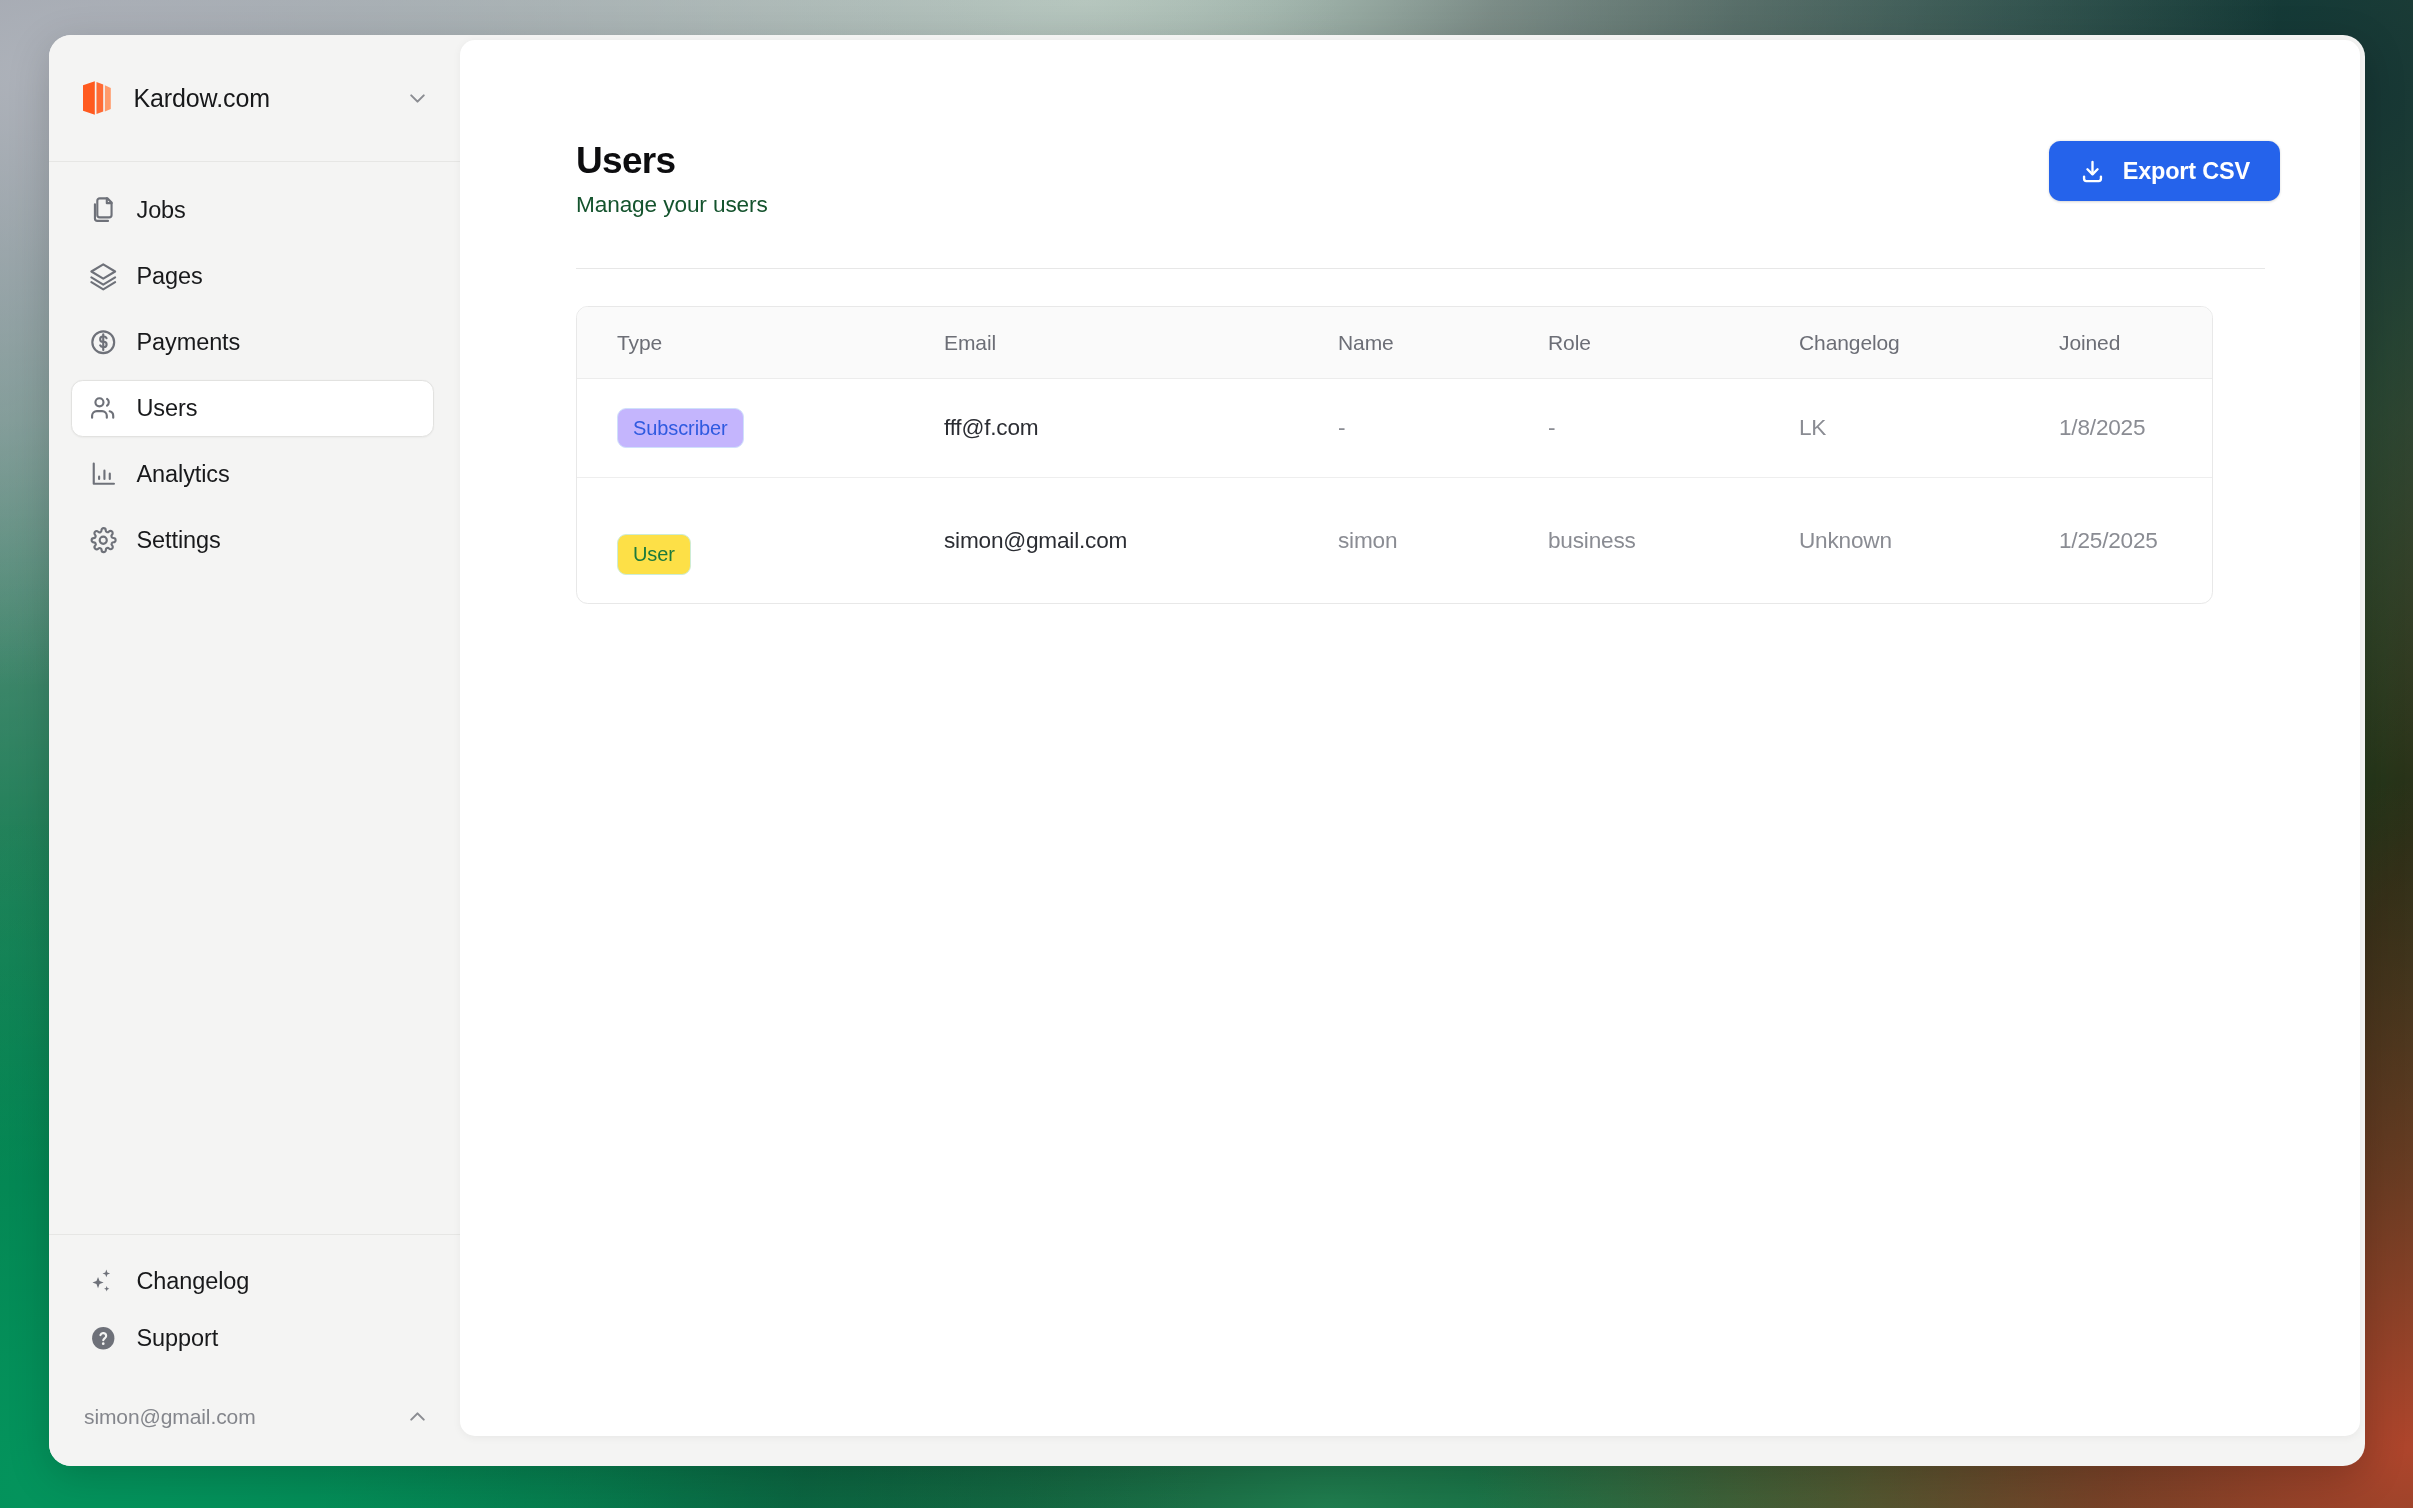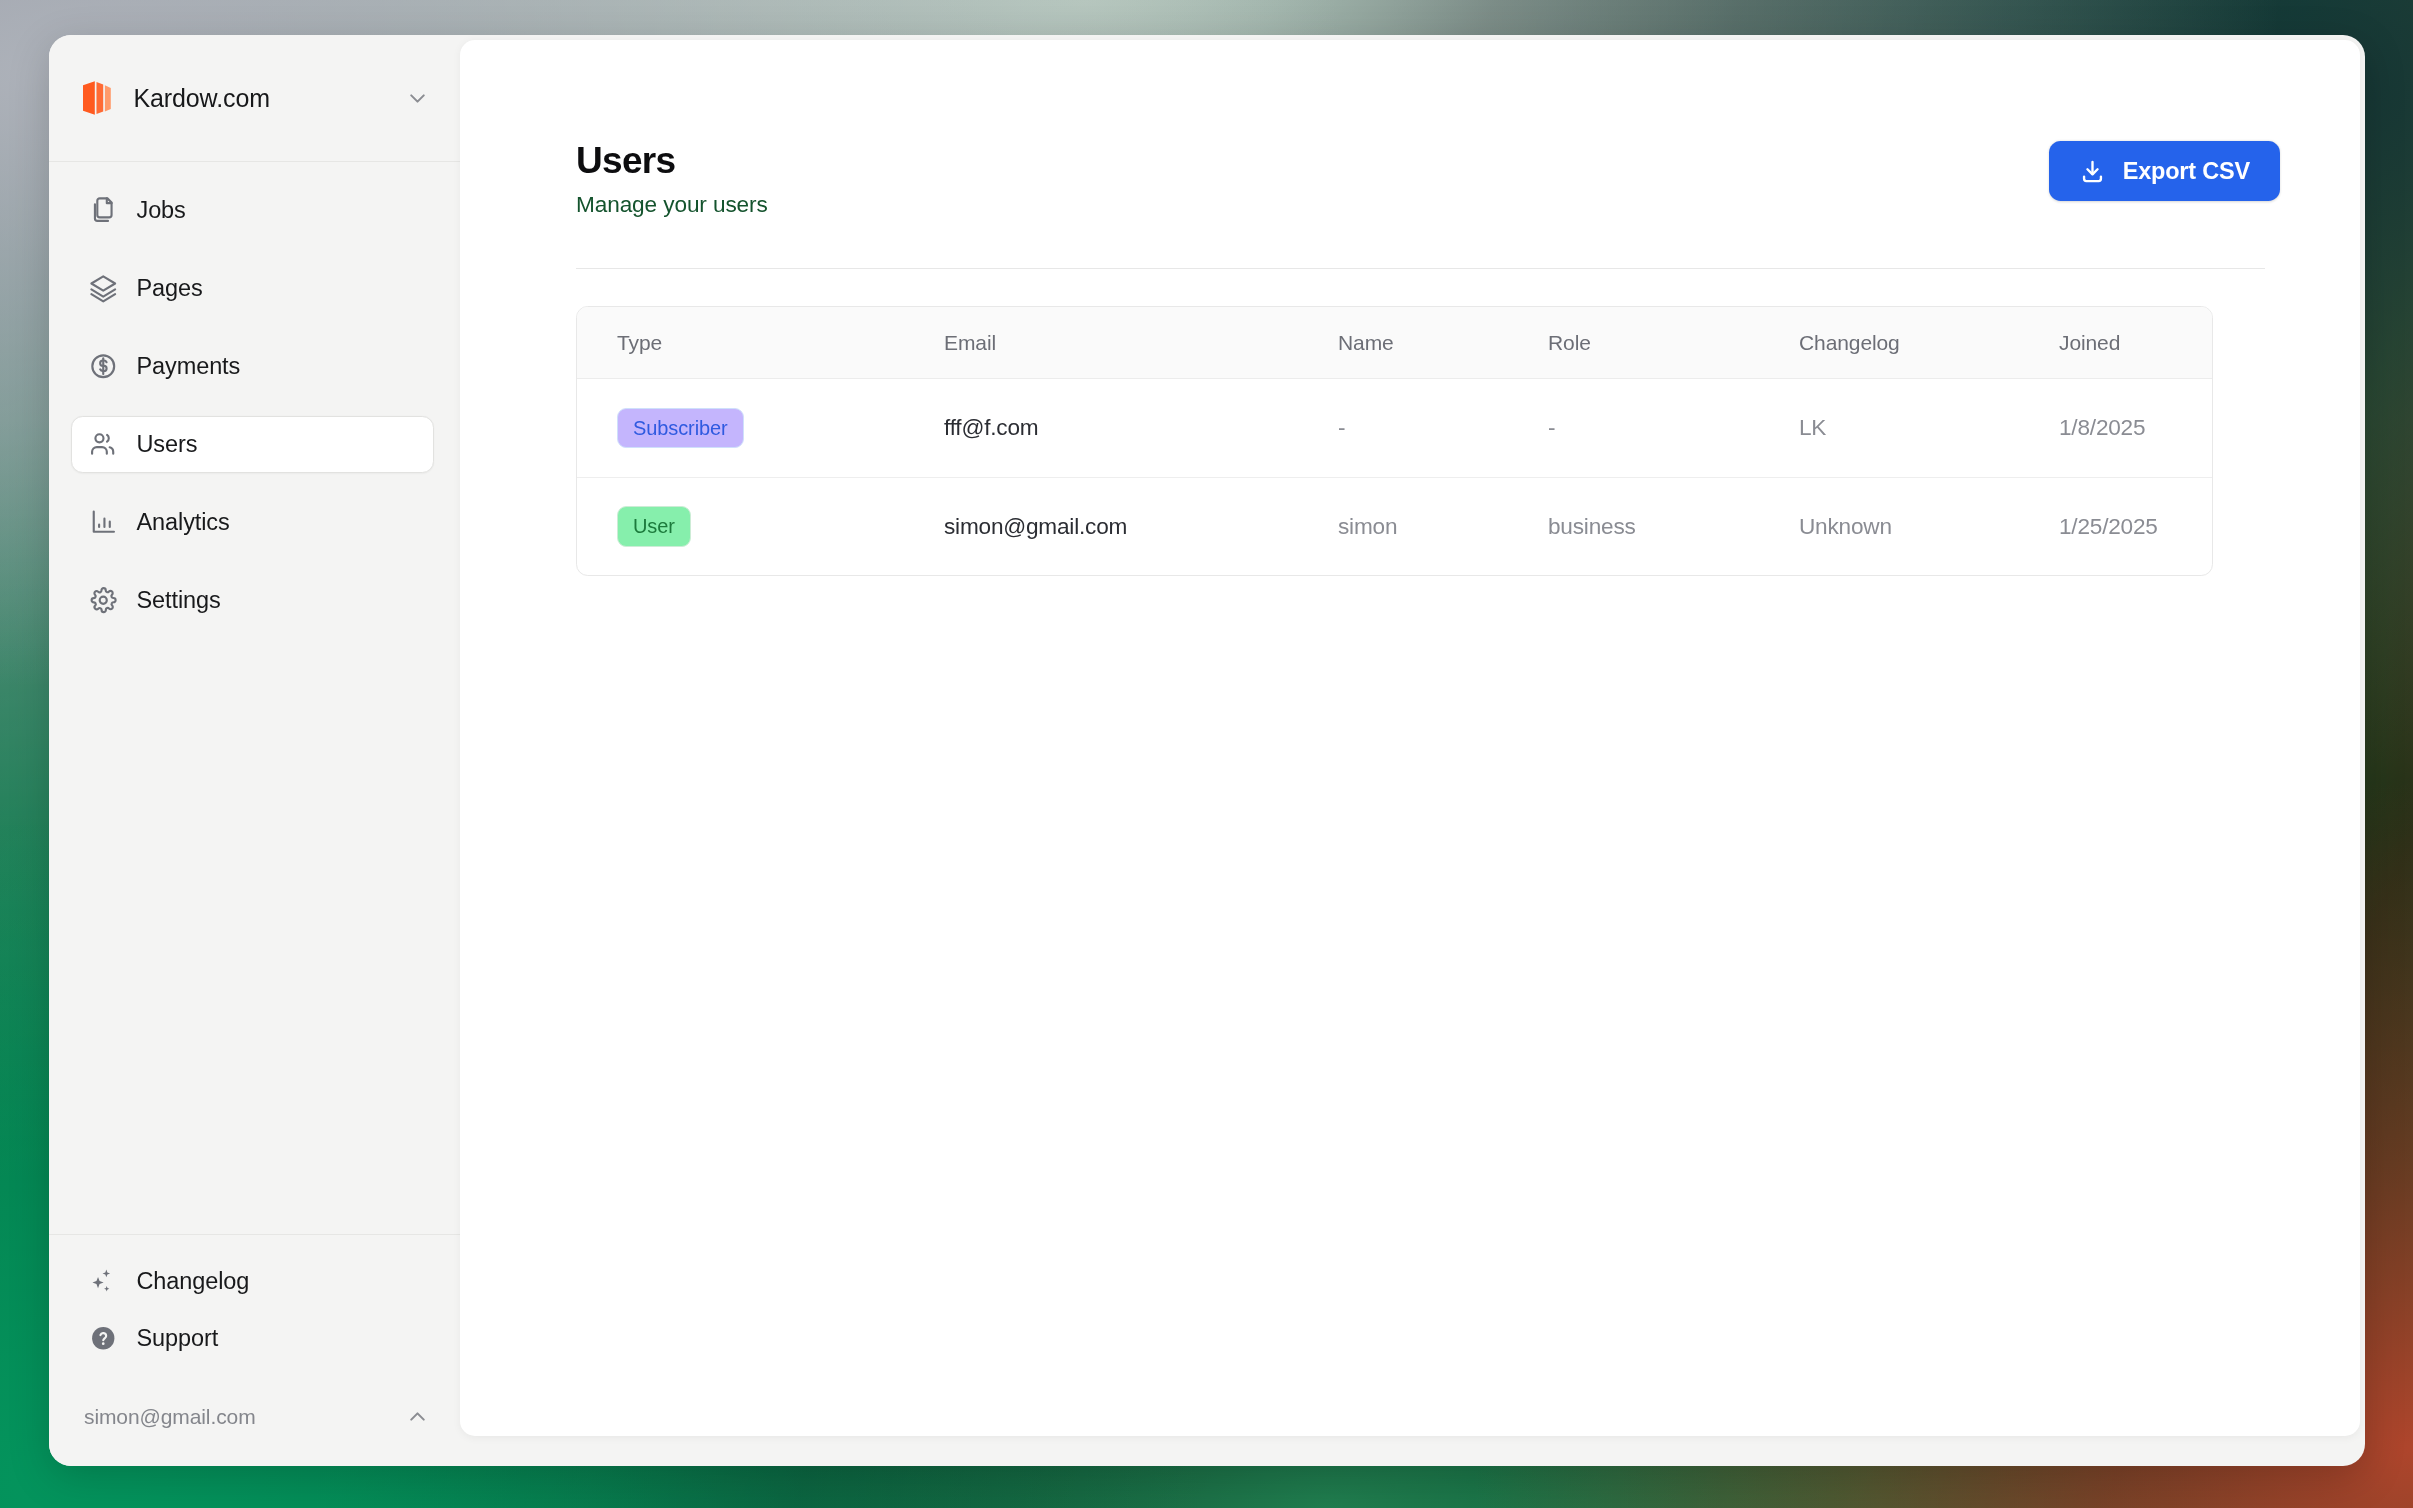--- a/index.html
+++ b/index.html
@@ -109,21 +109,21 @@
     width: 25px;
     height: 25px;
     color: #8b8d92;
     display: block;
   }
 
   .sb-nav {
     padding: 20px 26px 0 22px;
     display: flex;
     flex-direction: column;
-    gap: 21px;
+    gap: 9px;
   }
   .nav-item {
     display: flex;
     align-items: center;
     gap: 19px;
     height: 57px;
     padding: 0 17px;
     border-radius: 11.7px;
     box-sizing: border-box;
     cursor: pointer;
@@ -280,23 +280,24 @@
     line-height: 1.25;
     letter-spacing: -0.1px;
     white-space: nowrap;
   }
   .badge-subscriber {
     background: #c4b5fd;
     color: #2f5ae0;
     border: 0.8px solid #cfe0fb;
   }
   .badge-user {
-    background: #86efac;
+    background: #fde047;
     color: #1c7a3c;
     border: 0.8px solid #cdecd6;
+    margin-top: 28px;
   }
 </style>
 </head>
 <body>
 
 <div id="backdrop">
   <div id="backdrop-veil"></div>
 </div>
 
 <div id="app-window">

